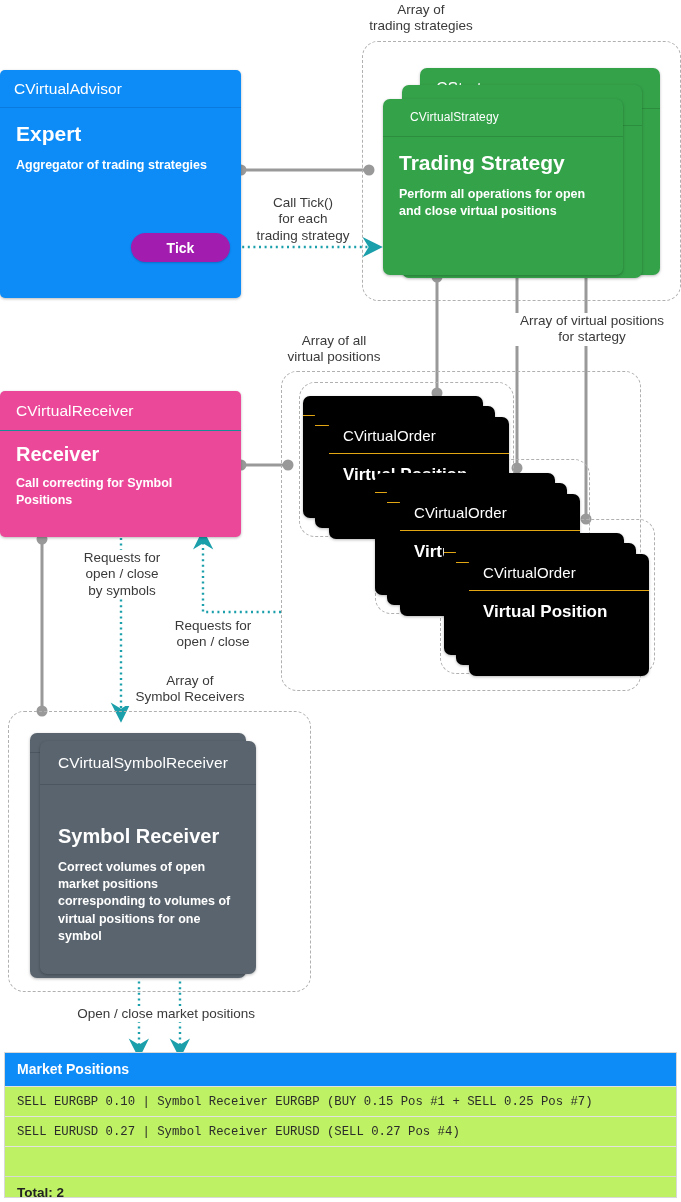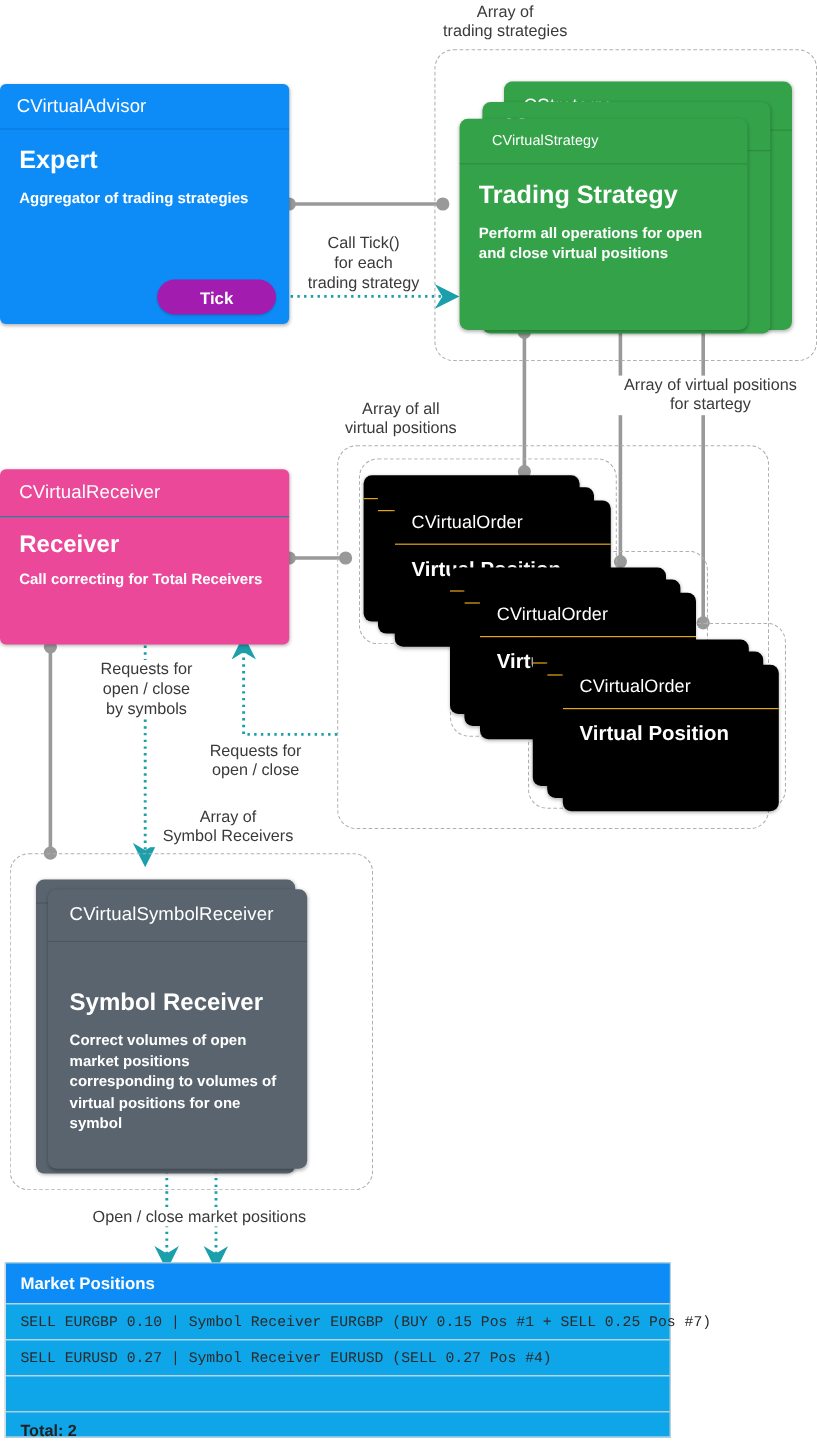--- a/index.html
+++ b/index.html
@@ -55,21 +55,21 @@
   .orange { background:#000000; }
   .orange .divider { background:#e4a714; }
   
   .teal { background:#ec4899; }
   .teal .divider { background:#178b96; }
   
   .slate { background:#59646e; }
   .slate .divider { background:#4c5660; }
 
   
-  #advisor { left:0px; top:70px; width:241px; height:200px; border-radius:5px; }
+  #advisor { left:0px; top:70px; width:241px; height:228px; border-radius:5px; }
   #advisor .body { padding:14px 16px 10px 16px; }
   #advisor .title { font-size:21px; margin-bottom:11px; }
   #advisor .desc { font-size:12.5px; }
 
   .tick-pill {
     position:absolute;
     left:131px; top:233px;
     width:99px; height:29px;
     background:#a21caf;
     border-radius:15px;
@@ -147,23 +147,23 @@
   #lbl-calltick  { left:248px; top:195px; width:110px; }
   #lbl-arr-allpos{ left:275px; top:333px; width:118px; }
   #lbl-arr-strat-pos { left:508px; top:313px; width:168px; }
   #lbl-req-sym   { left:66px;  top:550px; width:112px; }
   #lbl-req-oc    { left:153px; top:618px; width:120px; }
   #lbl-arr-symrec{ left:123px; top:673px; width:134px; }
   #lbl-openclose { left:63px;  top:1006px; width:192px; text-align:right; }
 
   
   #mp {
-    position:absolute; left:4px; top:1052px; width:555px; height:146px;
+    position:absolute; left:4px; top:1052px; width:673px; height:146px;
     border:1px solid #d8d8d8;
-    background:#0ea5e9;
+    background:#bef264;
   }
   #mp .mp-head {
     background:#0d8bf7; color:#ffffff;
     font-size:14px; font-weight:bold;
     padding:8px 12px 9px 12px;
   }
   #mp .mp-row {
     border-top:1px solid #e2e2e2;
     padding:8px 12px 7px 12px;
     font-family:"Liberation Mono", monospace;
@@ -254,21 +254,21 @@
       <div class="title">Trading Strategy</div>
       <div class="desc">Perform all operations for open and close virtual positions</div>
     </div>
   </div>
 
   <div class="card teal" id="receiver">
     <div class="hdr">CVirtualReceiver</div>
     <div class="divider"></div>
     <div class="body">
       <div class="title">Receiver</div>
-      <div class="desc">Call correcting for Total Receivers</div>
+      <div class="desc">Call correcting for Symbol Positions</div>
     </div>
   </div>
 
   <div class="card orange vo" id="vo1c">
     <div class="hdr"></div>
     <div class="divider"></div>
   </div>
   <div class="card orange vo" id="vo1b">
     <div class="hdr"></div>
     <div class="divider"></div>

